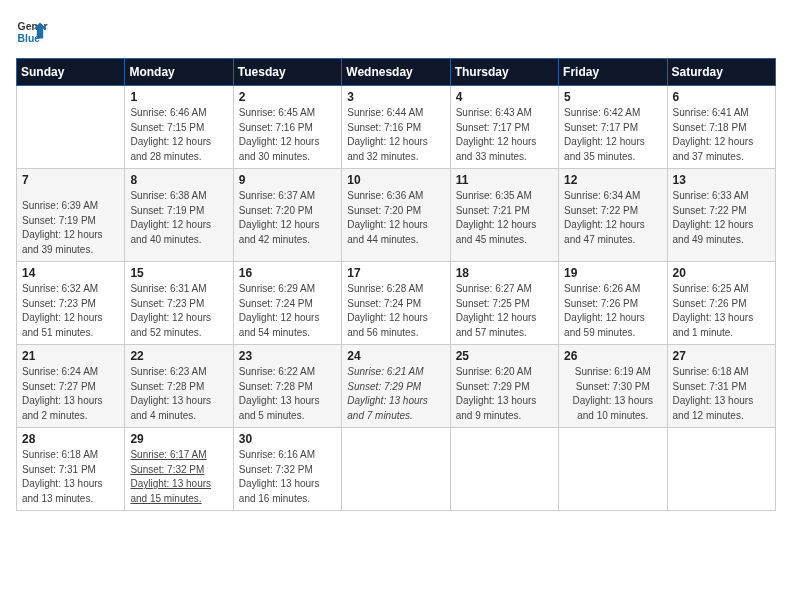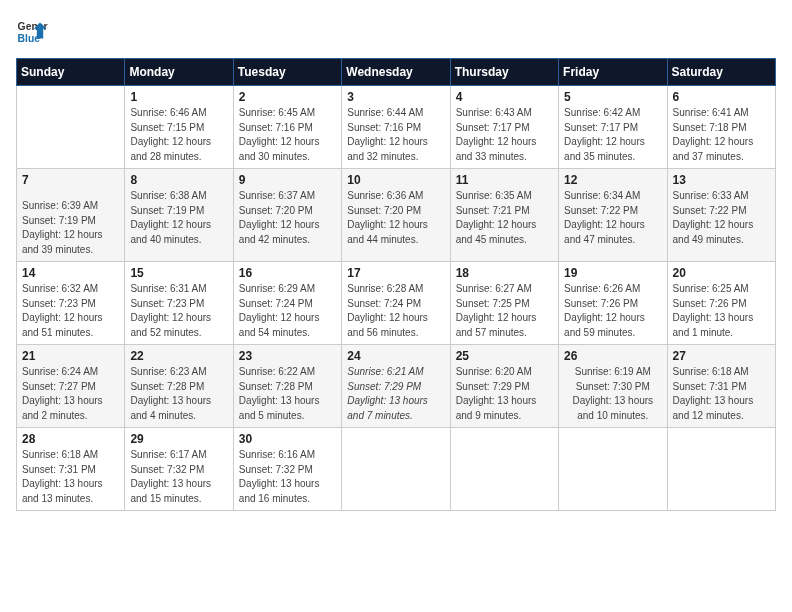--- a/index.html
+++ b/index.html
@@ -308,21 +308,21 @@
       <tr>
         <td>
           <div class="day-num">28</div>
           <div class="day-info" style="white-space: pre-line;">Sunrise: 6:18 AM
 Sunset: 7:31 PM
 Daylight: 13 hours
 and 13 minutes.</div>
         </td>
         <td>
           <div class="day-num">29</div>
-          <div class="day-info" style="white-space: pre-line;">Sunrise: 6:17 AM
+          <div class="day-info" style="white-space: pre-line; text-decoration: underline;">Sunrise: 6:17 AM
 Sunset: 7:32 PM
 Daylight: 13 hours
 and 15 minutes.</div>
         </td>
         <td>
           <div class="day-num">30</div>
           <div class="day-info" style="white-space: pre-line;">Sunrise: 6:16 AM
 Sunset: 7:32 PM
 Daylight: 13 hours
 and 16 minutes.</div>

